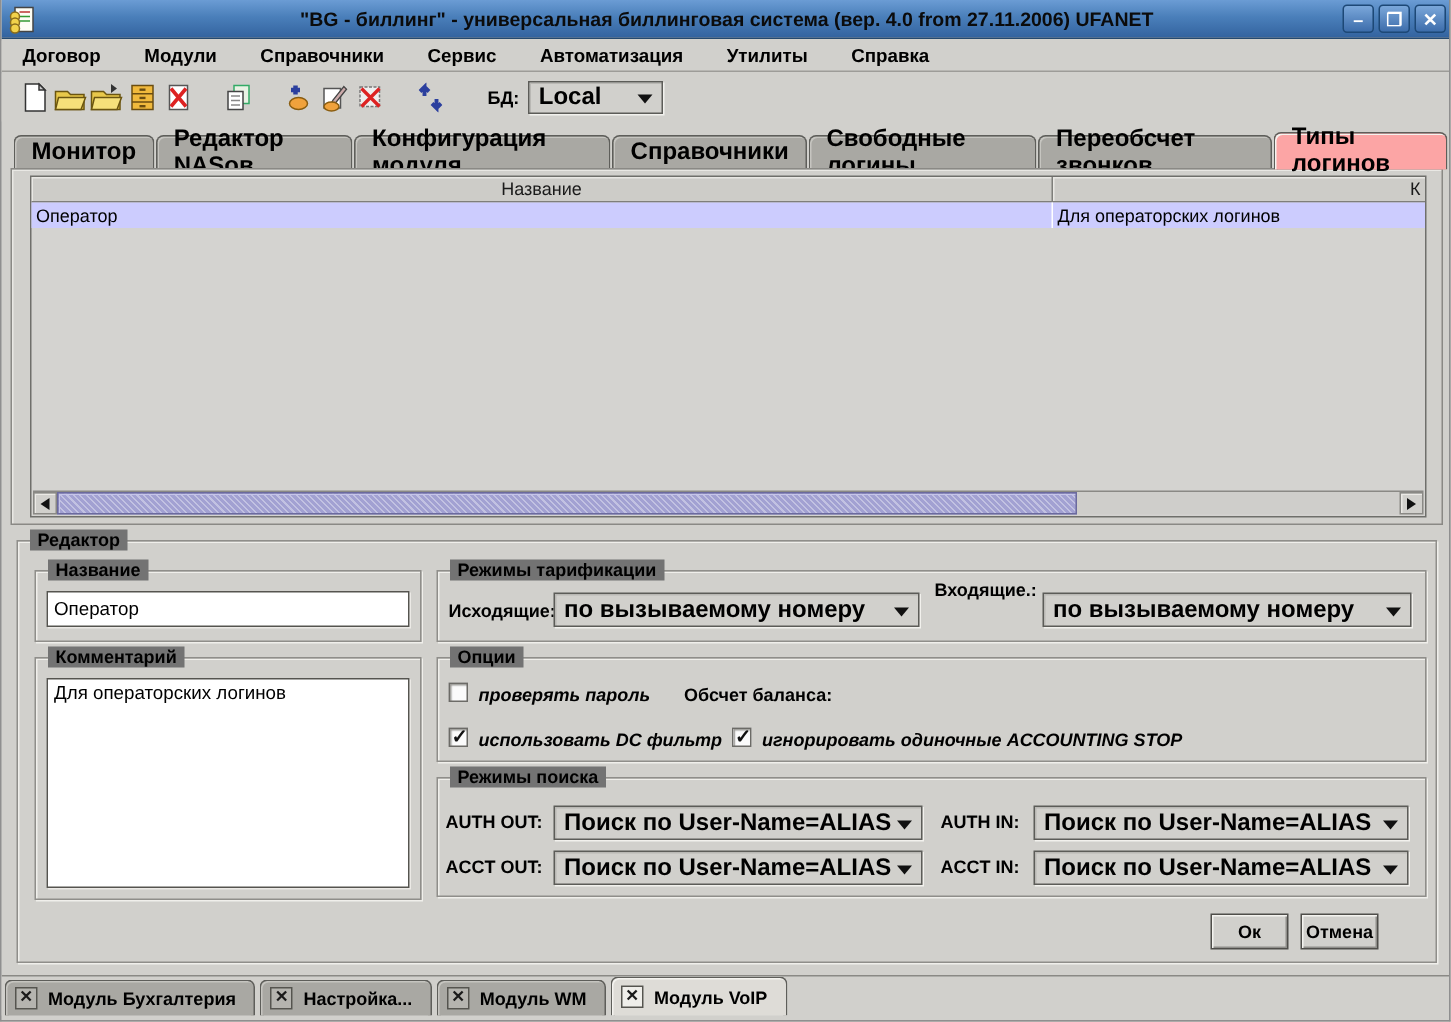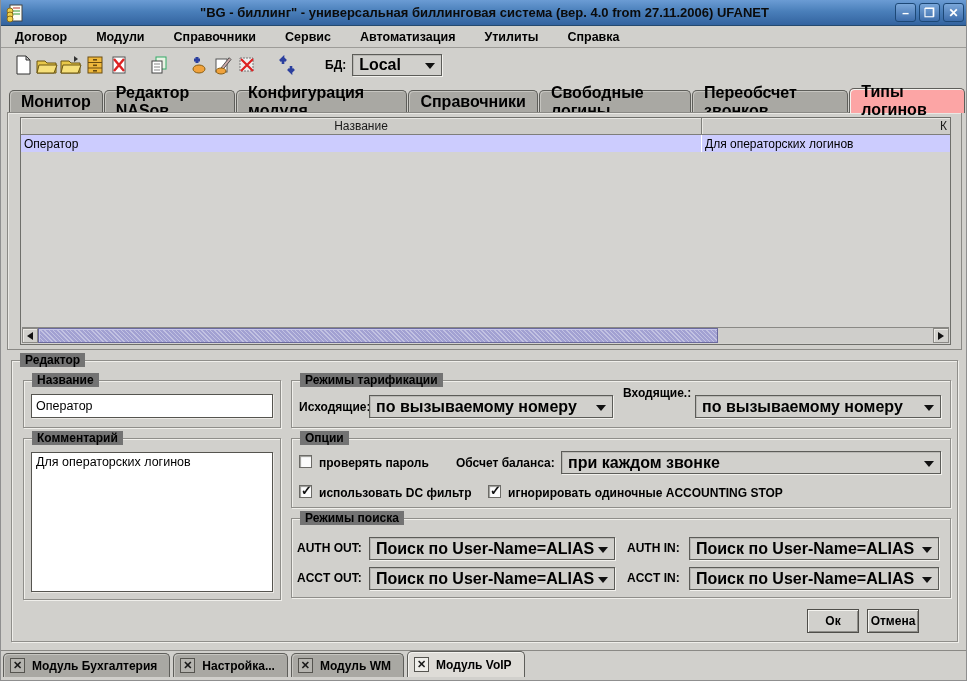--- a/index.html
+++ b/index.html
@@ -77,21 +77,21 @@
   .group > .glabel { position:absolute; top:-8px; left:8px; background:#737373; padding:0 5px;
                      font-size:12px; font-weight:bold; color:#000; }
   .field-label { position:absolute; font-size:12px; font-weight:bold; color:#000; }
   .txt { position:absolute; background:#fff; border:1px solid #55544f; box-shadow:1px 1px 0 #eceae6;
          font-family:"Liberation Sans", sans-serif; font-size:12.5px; color:#000; padding:2px 4px; }
   textarea.txt { resize:none; line-height:1.25; }
 
   .cb { position:absolute; width:13px; height:13px; background:#fbfbfb; border:1px solid #6c6b67;
         box-shadow:inset 1px 1px 1px #9a9995; }
   .cb.checked::after { content:"✓"; position:absolute; left:1px; top:-3px; font-size:13px; font-weight:bold; color:#111; }
-  .cb-label { position:absolute; font-size:12px; font-weight:bold; color:#000; }
+  .cb-label { position:absolute; font-size:12px; font-weight:bold; color:#000;font-style:italic; }
 
   .btn { position:absolute; height:24px; background:#d1d0cc; border:1px solid #4f4e4a;
          box-shadow:inset 1px 1px 0 #f4f3ef, inset -1px -1px 0 #8f8e8a;
          font-size:12px; font-weight:bold; color:#000; display:flex; align-items:center; justify-content:center; }
 
   
   .bottom-strip { position:absolute; left:0px; top:650px; width:967px; height:27px; display:flex; align-items:flex-end;
                   border-top:1px solid #8a8985; background:#d1d0cc; }
   .btab { height:24px; padding:0 12px 0 6px; margin-right:3px; display:flex; align-items:center; gap:7px;
           font-size:12px; font-weight:bold; background:#a9a8a3; border:1px solid #5e5e5a; border-bottom:none;
@@ -284,24 +284,20 @@
     <span class="cval">по вызываемому номеру</span>
     <span class="arrow"></span>
   </div>
 
   <div class="group" style="left:290px; top:438px; width:660px; height:70px;">
     <span class="glabel">Опции</span>
   </div>
   <span class="cb" style="left:298px; top:455px;"></span>
   <span class="cb-label" style="left:318px; top:456px;">проверять пароль</span>
   <span class="field-label" style="left:455px; top:456px;">Обсчет баланса:</span>
-  <div class="combo" style="position:absolute; left:560px; top:451px; width:380px; height:23px;">
-    <span class="cval">при каждом звонке</span>
-    <span class="arrow"></span>
-  </div>
   <span class="cb checked" style="left:298px; top:485px;"></span>
   <span class="cb-label" style="left:318px; top:486px;">использовать DC фильтр</span>
   <span class="cb checked" style="left:487px; top:485px;"></span>
   <span class="cb-label" style="left:507px; top:486px;">игнорировать одиночные ACCOUNTING STOP</span>
 
   <div class="group" style="left:290px; top:518px; width:660px; height:80px;">
     <span class="glabel">Режимы поиска</span>
   </div>
   <span class="field-label" style="left:296px; top:541px;">AUTH OUT:</span>
   <div class="combo" style="position:absolute; left:368px; top:537px; width:246px; height:23px;">

